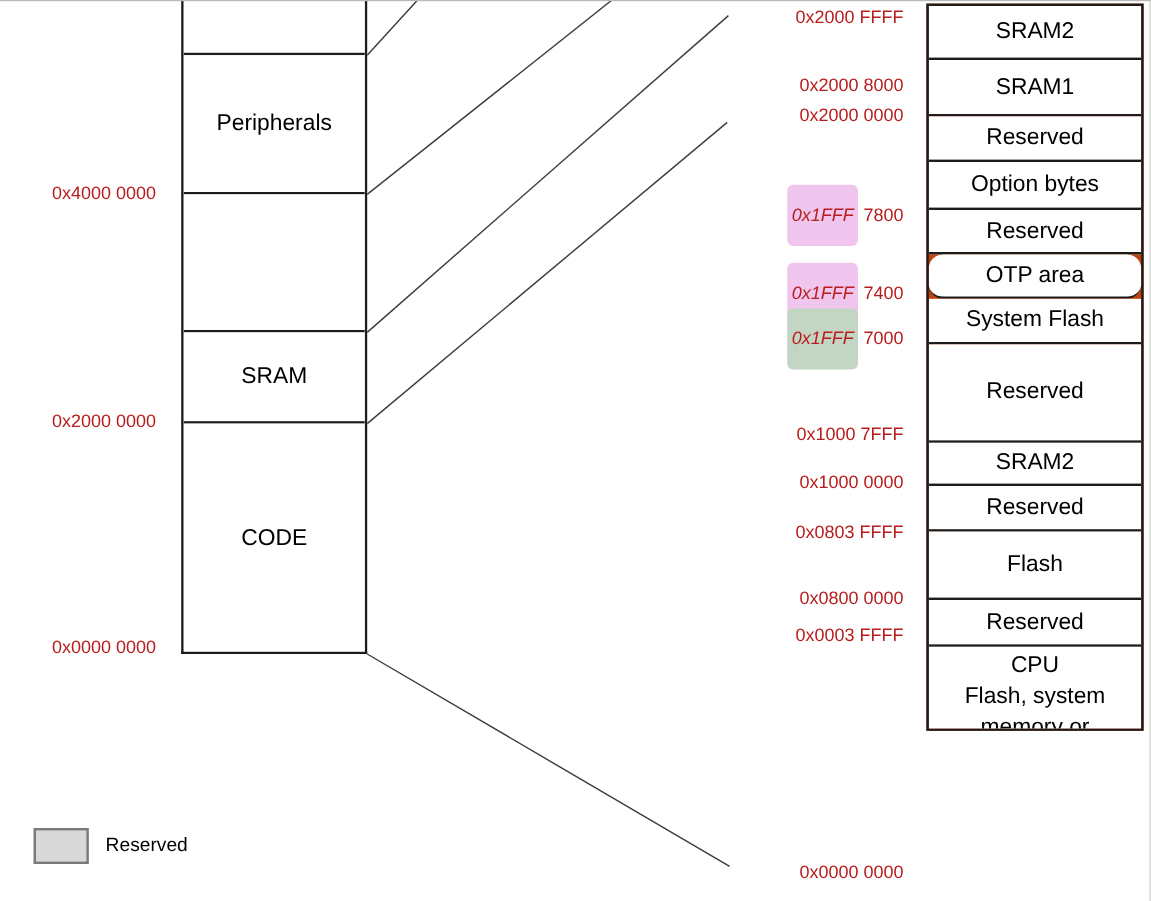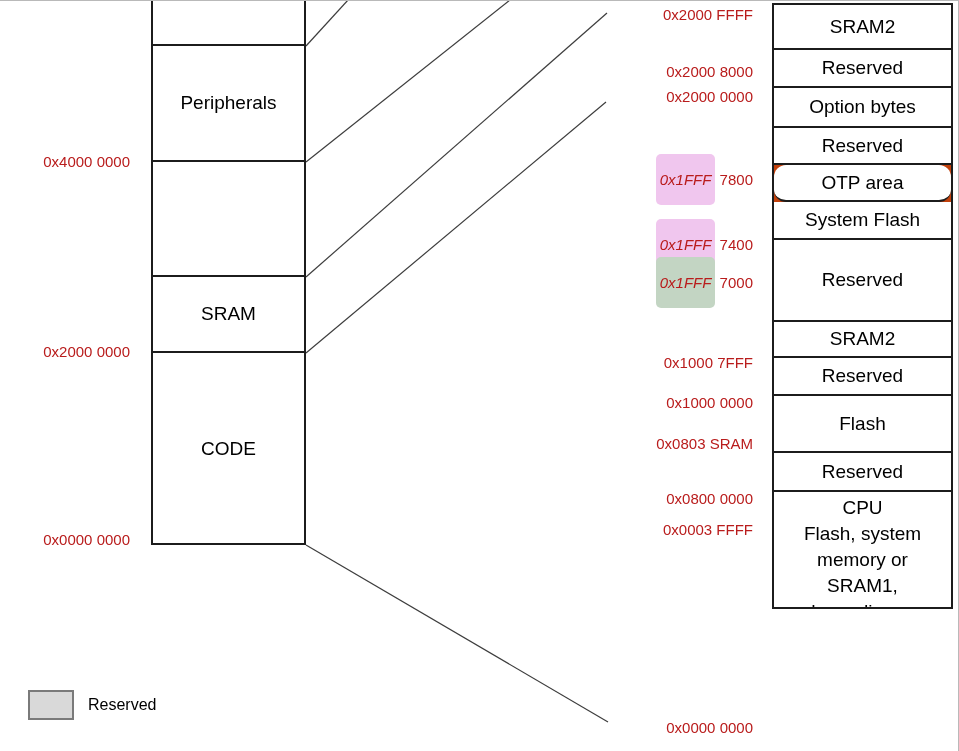--- a/index.html
+++ b/index.html
@@ -85,20 +85,21 @@
       <div class="region" style="height: 76px;">
         <span>SRAM</span>
       </div>
       <div class="region last" style="height: 192px;">
         <span>CODE</span>
       </div>
     </div>
 
   <div class="right-map">
       <div class="row" style="height: 45px;"><span>SRAM2</span></div>
+      <div class="row" style="height: 47px;"><span>SRAM1</span></div>
       <div class="row gray" style="height: 38px;"><span>Reserved</span></div>
       <div class="row" style="height: 40px;"><span>Option bytes</span></div>
       <div class="row gray" style="height: 37px;"><span>Reserved</span></div>
       <div class="row" style="height: 37px; border-radius: 12px;"><span>OTP area</span></div>
       <div class="row" style="height: 38px;"><span>System Flash</span></div>
       <div class="row gray" style="height: 82px;"><span>Reserved</span></div>
       <div class="row" style="height: 36px;"><span>SRAM2</span></div>
       <div class="row gray" style="height: 38px;"><span>Reserved</span></div>
       <div class="row" style="height: 57px;"><span>Flash</span></div>
       <div class="row gray" style="height: 39px;"><span>Reserved</span></div>
@@ -119,21 +120,21 @@
 
   <div id="mid-addrs">
       <div class="addr mid" style="top: 2px;">0x2000 FFFF</div>
       <div class="addr mid" style="top: 35px; margin-top: 24px;">0x2000 8000</div>
       <div class="addr mid" style="top: 84px;">0x2000 0000</div>
       <div class="addr mid" style="top: 167px;"><span class="hl pink">0x1FFF</span><span> 7800</span></div>
       <div class="addr mid" style="top: 232px;"><span class="hl pink">0x1FFF</span><span> 7400</span></div>
       <div class="addr mid" style="top: 270px;"><span class="hl green">0x1FFF</span><span> 7000</span></div>
       <div class="addr mid" style="top: 350px;">0x1000 7FFF</div>
       <div class="addr mid" style="top: 390px;">0x1000 0000</div>
-      <div class="addr mid" style="top: 431px;">0x0803 SRAM</div>
+      <div class="addr mid" style="top: 431px;">0x0803 FFFF</div>
       <div class="addr mid" style="top: 486px;">0x0800 0000</div>
       <div class="addr mid" style="top: 517px;">0x0003 FFFF</div>
       <div class="addr mid" style="top: 715px;">0x0000 0000</div>
     </div>
 
   <div class="legend">
     <div class="legend-swatch"></div>
     <div class="legend-label">Reserved</div>
   </div>
 

